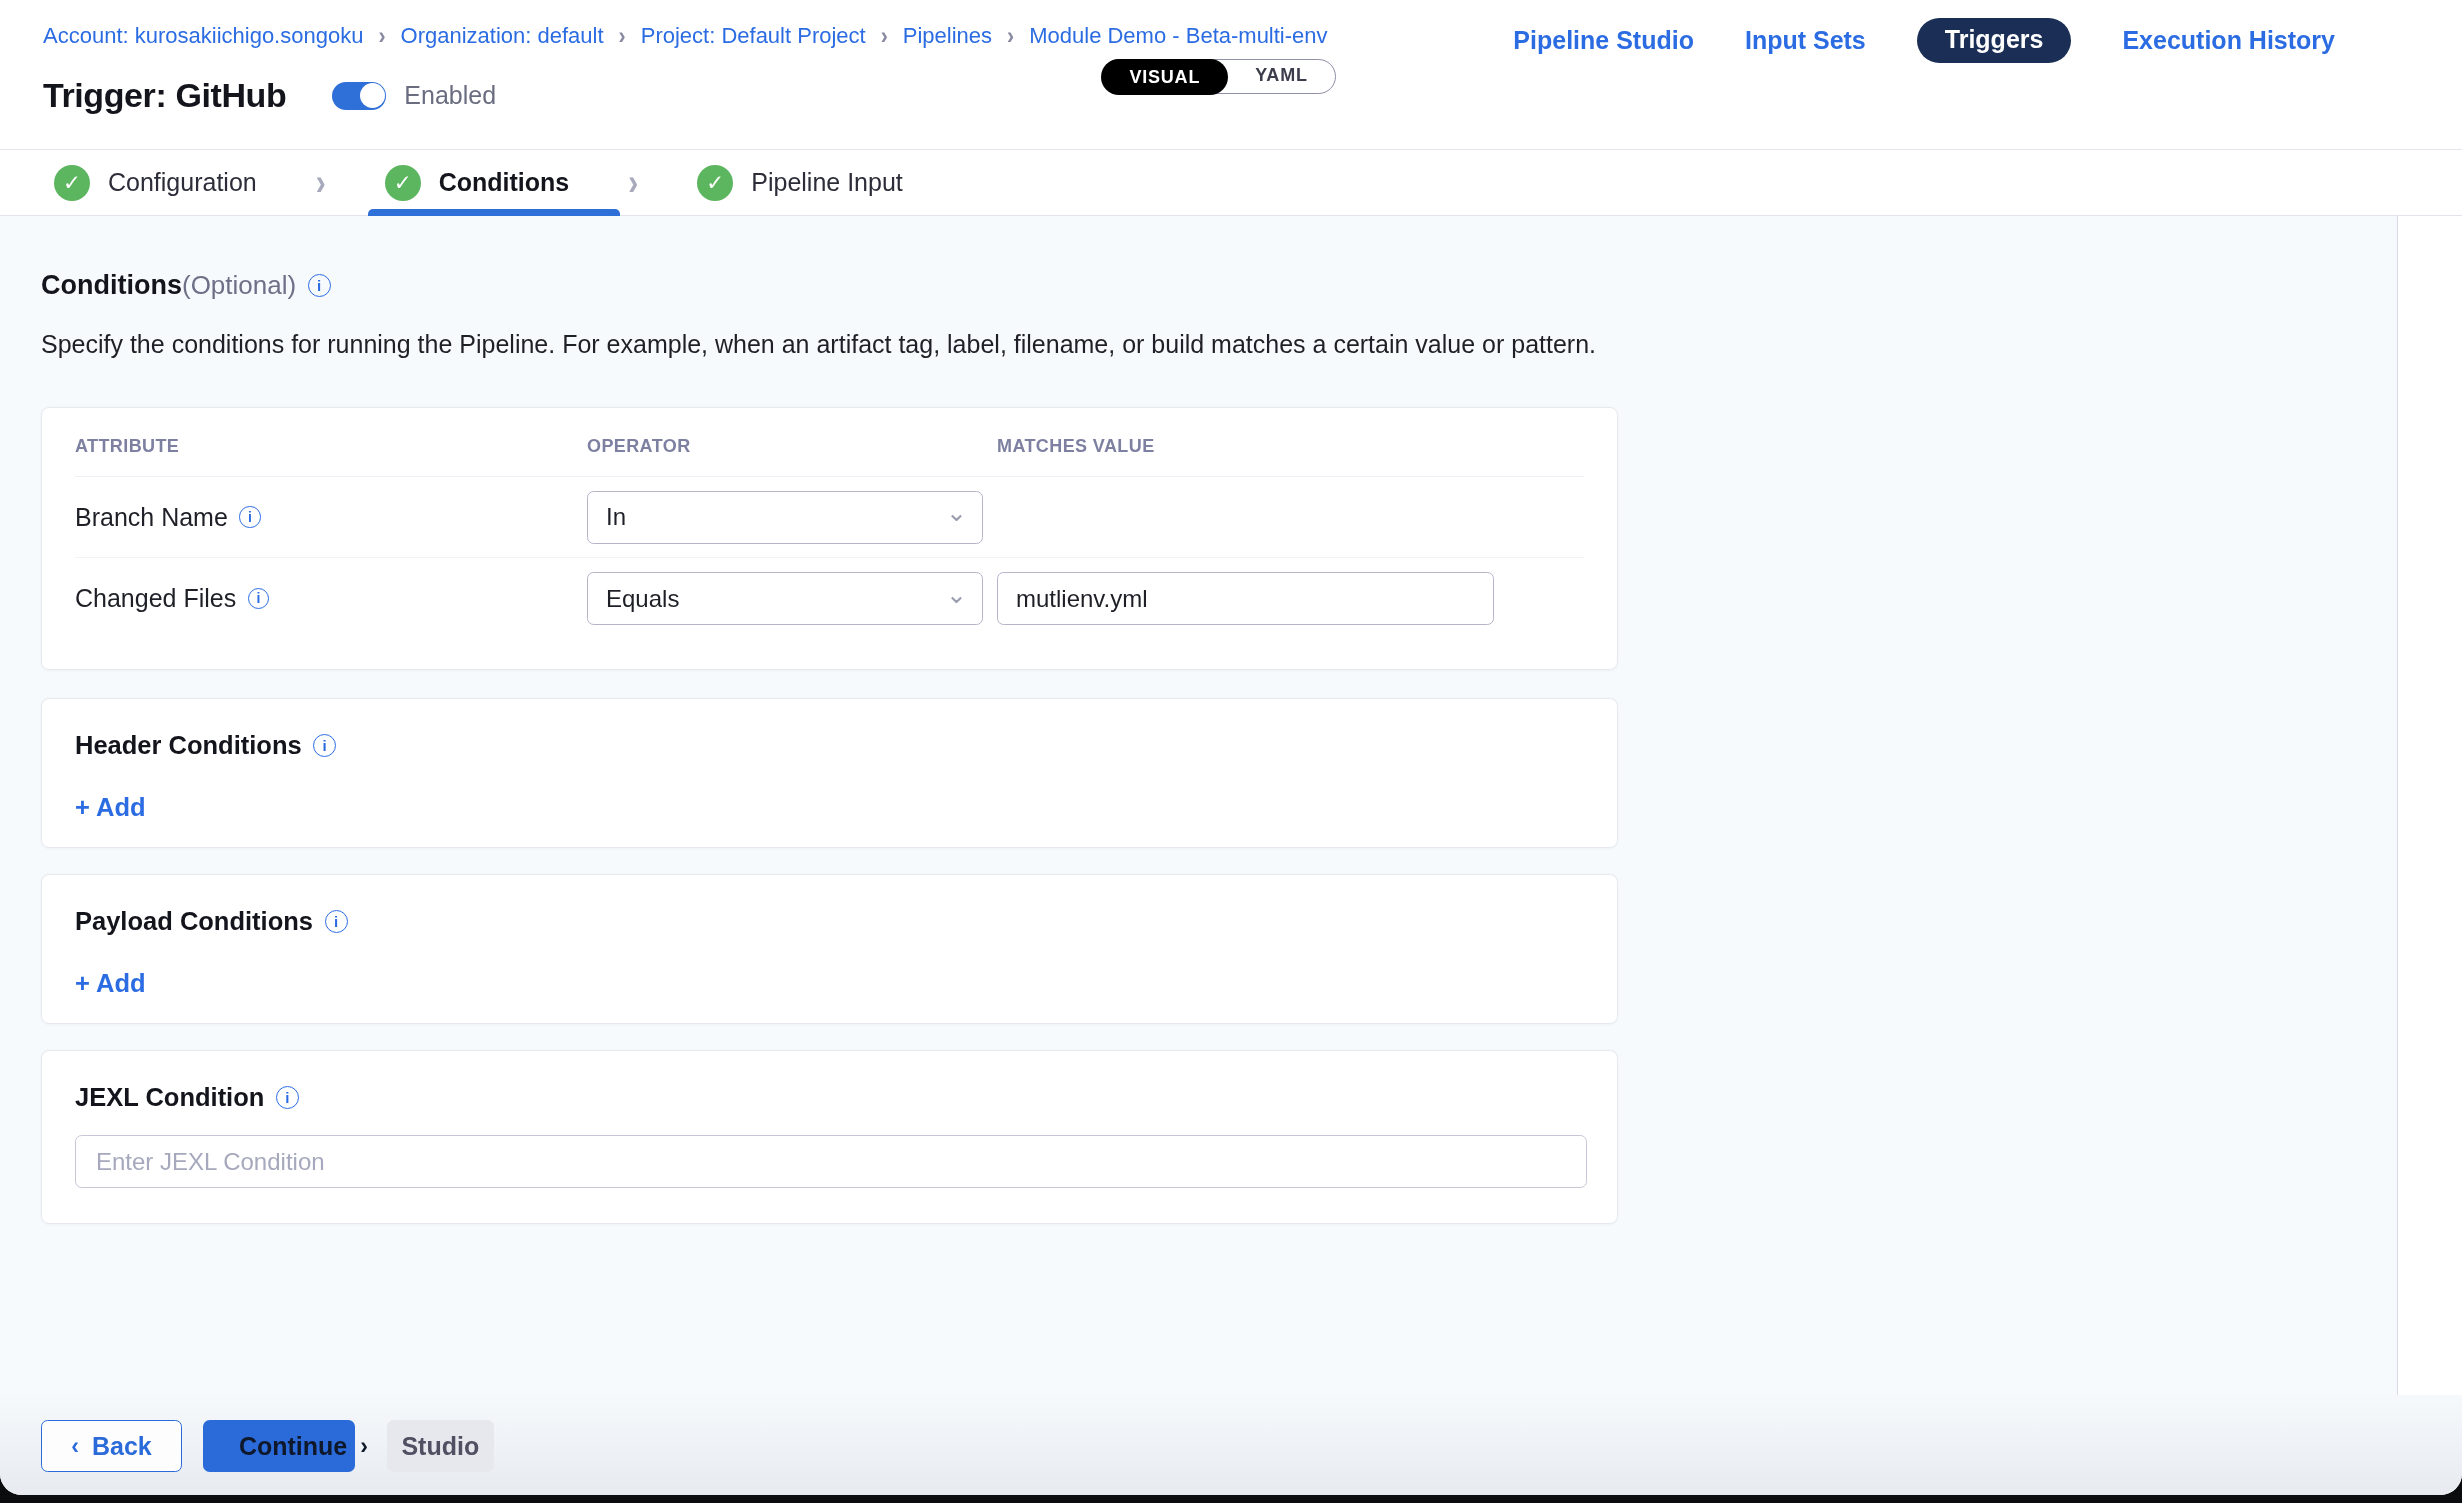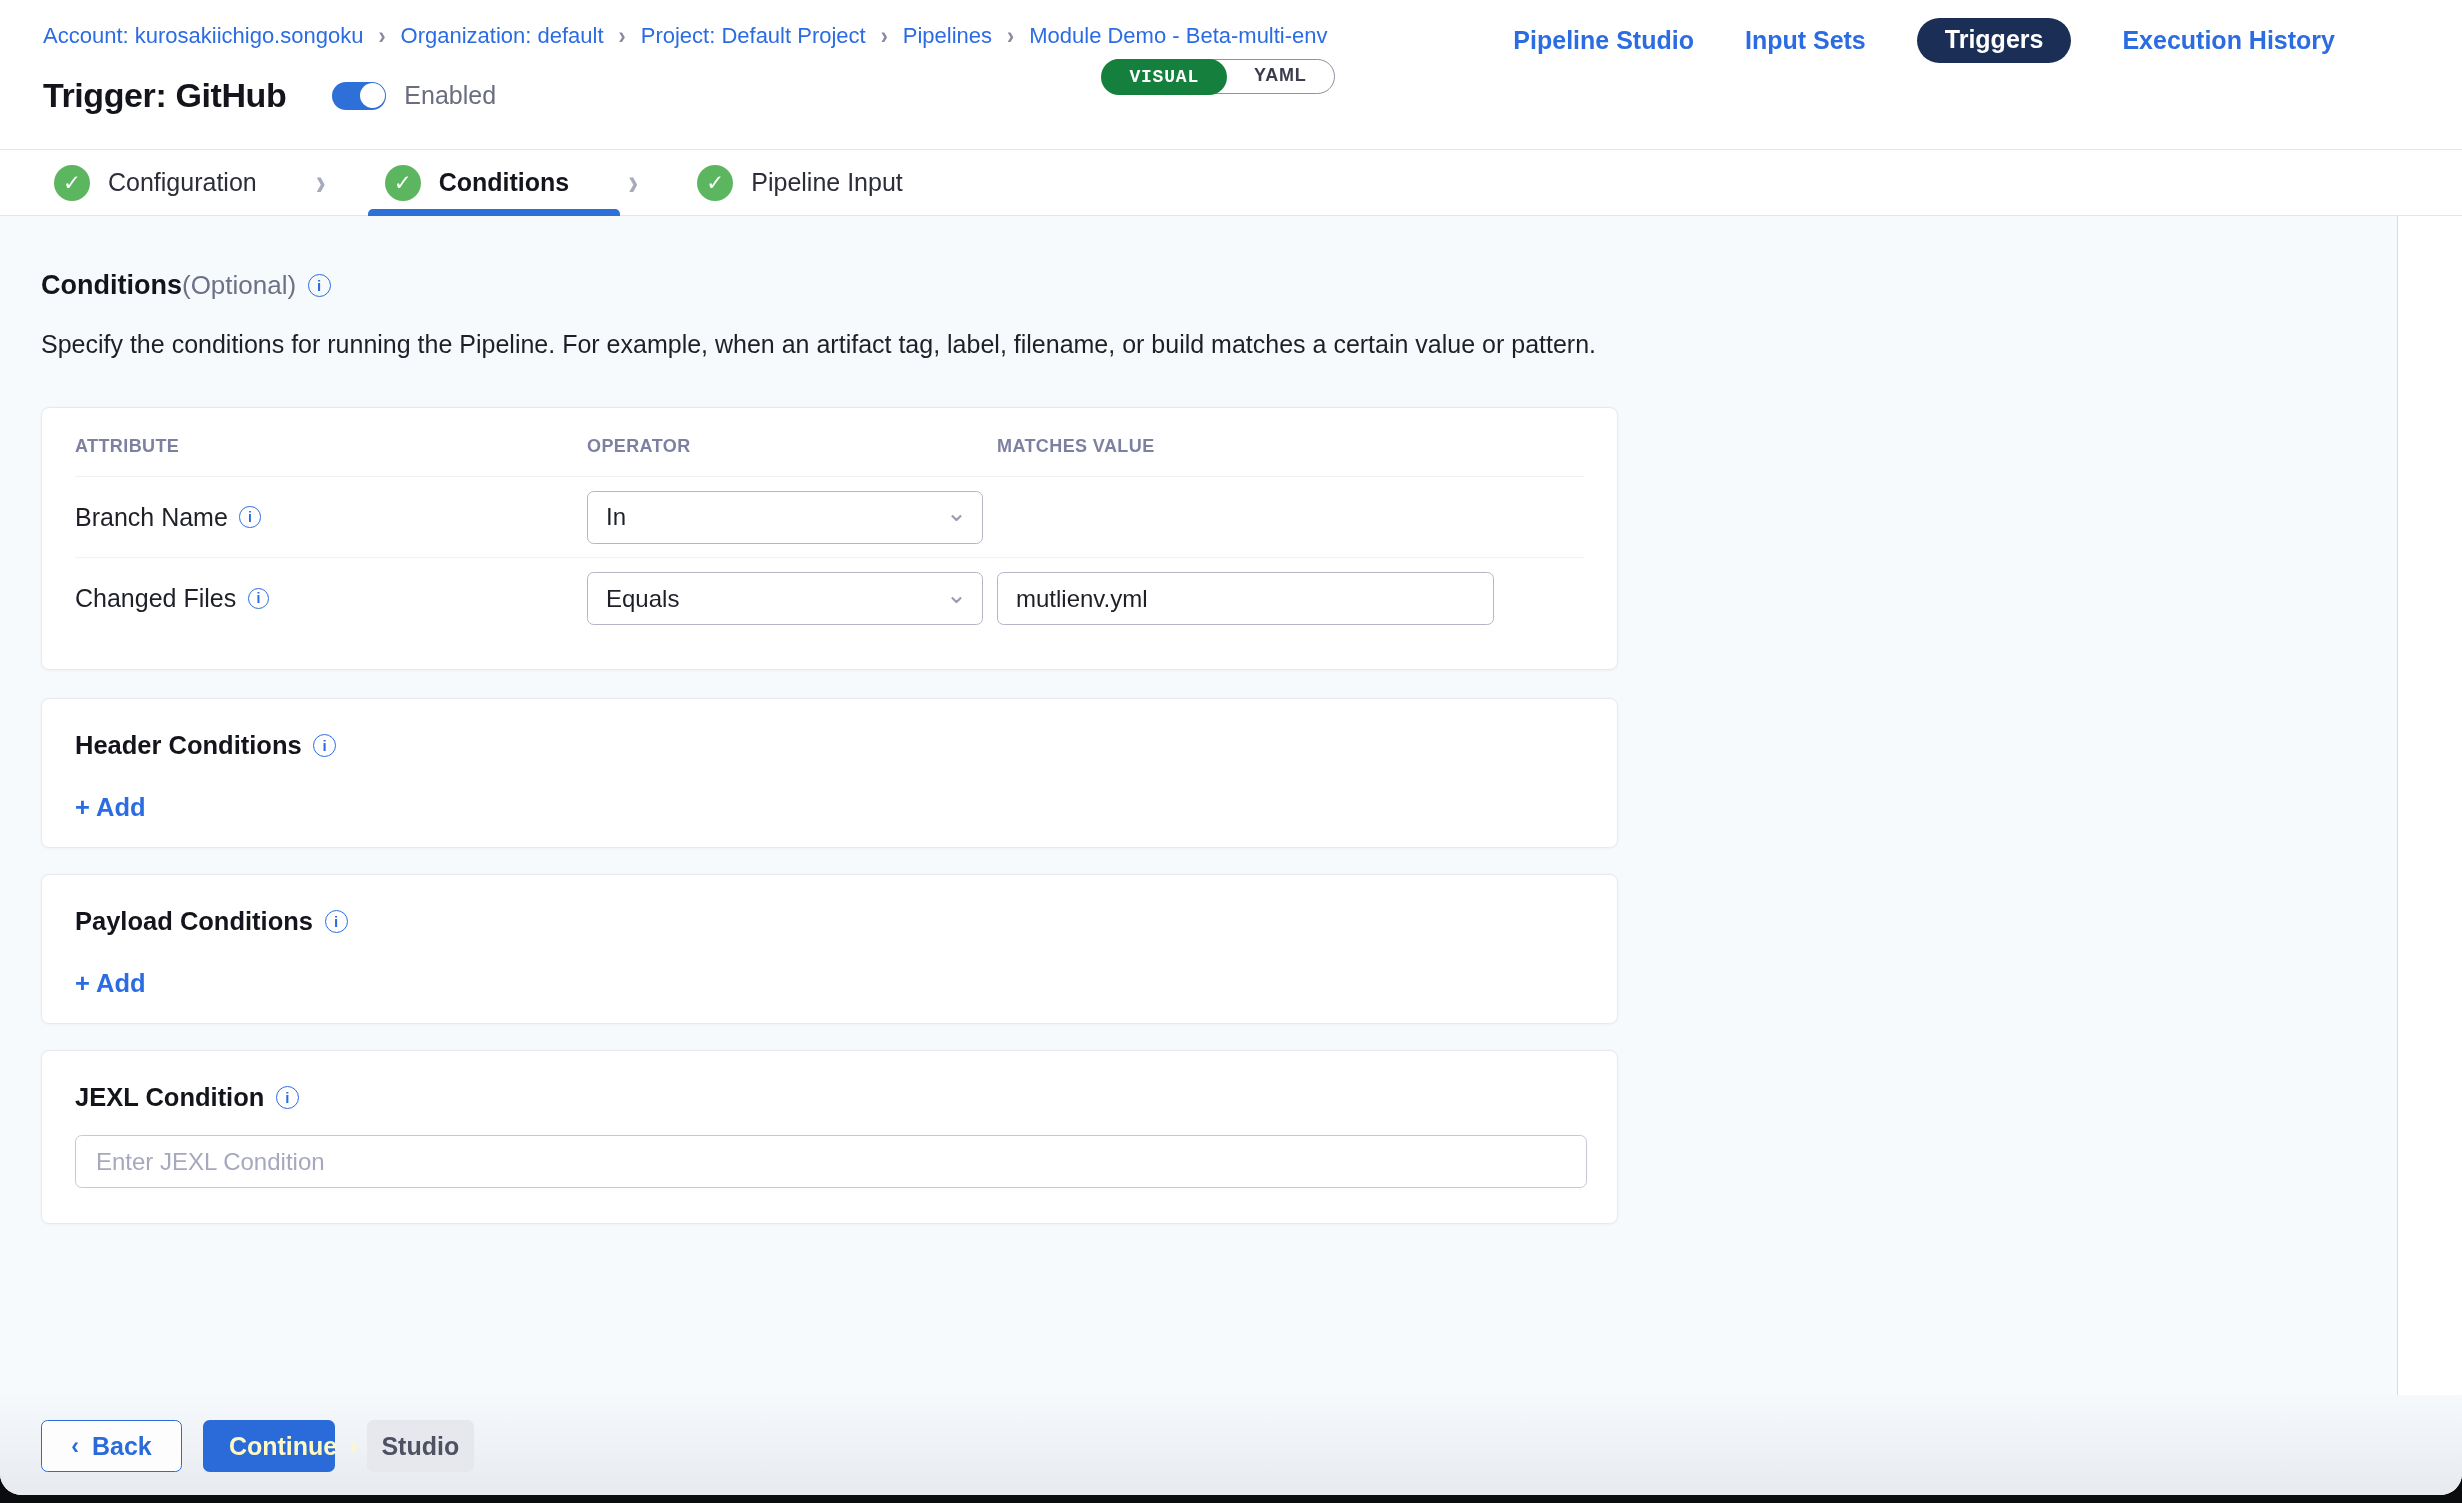--- a/index.html
+++ b/index.html
@@ -57,22 +57,22 @@
     position: absolute; left: 1102px; top: 59px;
     display: flex; align-items: center; height: 35px;
     border: 1.6px solid #8e90a5; border-radius: 20px; background: #fff;
   }
   .mode-seg {
     font-size: 18px; font-weight: 700; letter-spacing: 0.8px;
     padding: 0 27px; height: 35px; line-height: 33px;
     cursor: pointer; color: #3c3d4c;
   }
   .mode-seg.active {
-    background: #15803d; color: #fff; border-radius: 18px;
-    margin: -1.6px 0 -1.6px -1.6px; height: 36px; line-height: 36px; padding: 0 28px; font-family: Liberation Mono, monospace;
+    background: #000000; color: #fff; border-radius: 18px;
+    margin: -1.6px 0 -1.6px -1.6px; height: 36px; line-height: 36px; padding: 0 28px;
   }
 
   
   .tabbar {
     position: relative; height: 66px; background: #fff;
     border-bottom: 1.6px solid #e3e5ed;
     display: flex; align-items: center; padding-left: 54px;
   }
   .wtab { display: flex; align-items: center; gap: 18px; cursor: pointer; }
   .check-circle {
@@ -174,21 +174,21 @@
     display: flex; align-items: flex-start; gap: 21.4px;
     padding: 25px 0 0 41px;
   }
   .btn {
     height: 52px; border-radius: 6.6px; border: none;
     display: inline-flex; align-items: center; justify-content: center; gap: 13px;
     font-size: 25px; font-weight: 700; cursor: pointer;
     font-family: "Liberation Sans", "DejaVu Sans", sans-serif;
   }
   .btn-back { width: 141px; background: #fdfdfe; border: 1.6px solid #2b6bd9; color: #2b6bd9; }
-  .btn-continue { width: 132px; background: #2b6bd9; color: #fef9c3; margin-left: 0; padding-left: 48px; }
+  .btn-continue { width: 152px; background: #2b6bd9; color: #0f172a; margin-left: 0; padding-left: 48px; }
   .btn-cancel { width: 107px; background: #e7e7ee; color: #4f5162; margin-left: 10px; }
   .btn .chev { font-size: 23px; font-weight: 700; }
 </style>
 </head>
 <body>
 
 <div class="window">
 
   <div class="header">
     <div class="breadcrumb">

